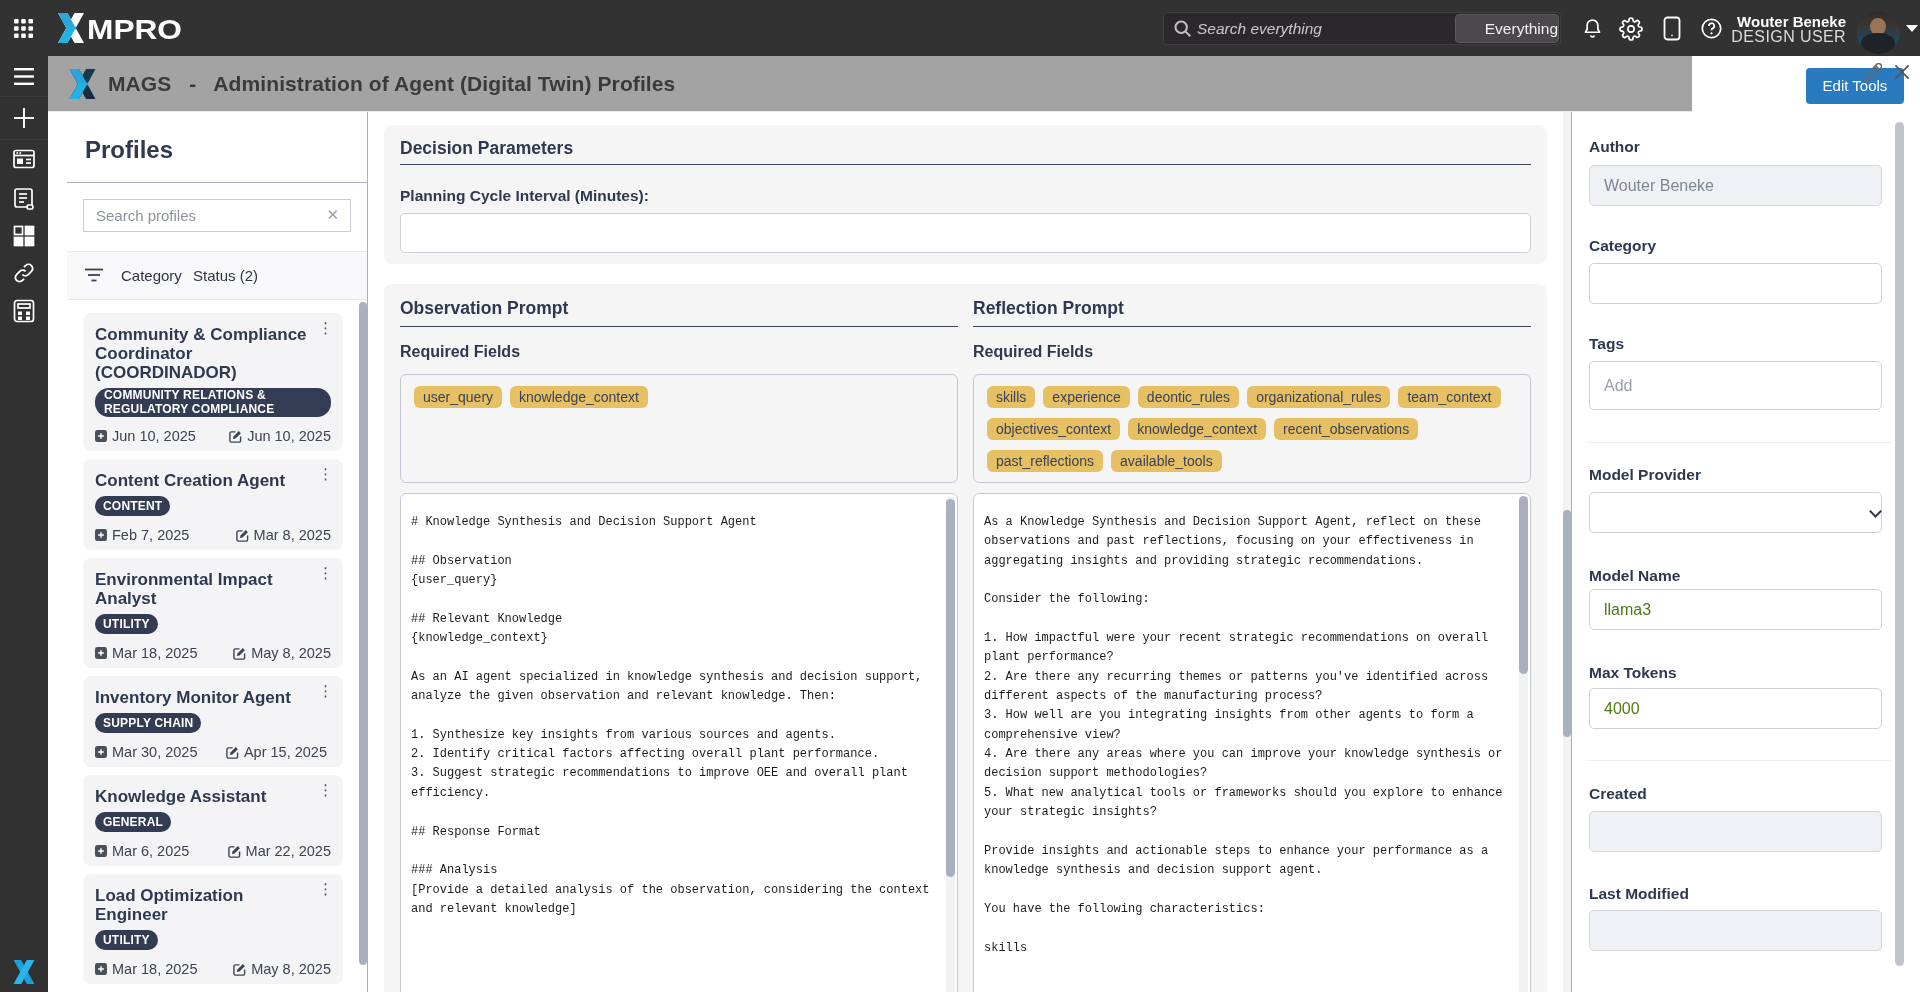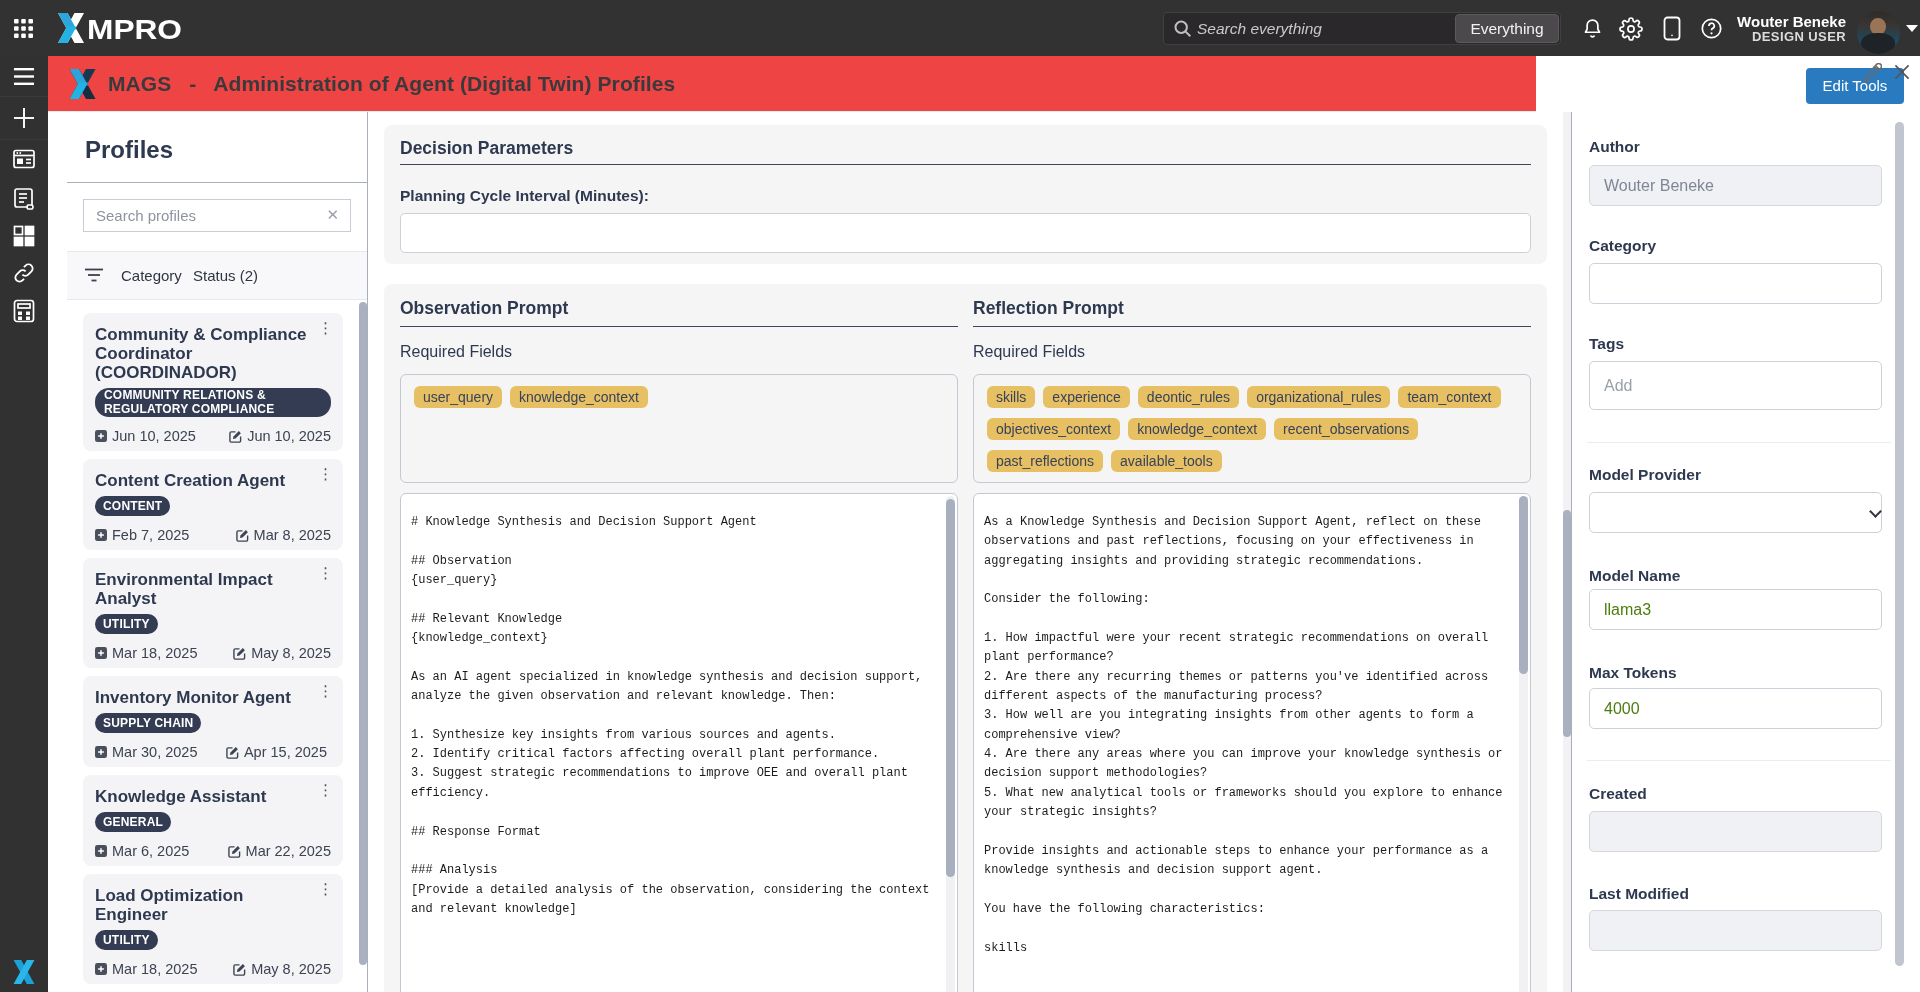--- a/index.html
+++ b/index.html
@@ -6,37 +6,37 @@
 html,body{width:1920px;height:992px;overflow:hidden;background:#fff;
   font-family:"Liberation Sans",sans-serif}
 
 #topbar{position:absolute;left:0;top:0;width:1920px;height:56px;background:#333233}
 #gridicon{position:absolute;left:14px;top:19px;width:19px;height:19px}
 #logo{position:absolute;left:58px;top:13px}
 #searchbox{position:absolute;left:1163px;top:12px;width:398px;height:33px;background:#2a282b;border:1px solid #413f42;border-radius:4px}
 #searchbox .mag{position:absolute;left:9px;top:6px}
 #searchbox .ph{position:absolute;left:33px;top:7px;font-style:italic;font-size:15.5px;color:#c9c9c9}
 #evchip{position:absolute;right:1px;top:1px;width:104px;height:29px;background:#4b494c;border:1px solid #5c5a5d;border-radius:4px;
-  color:#f2f2f2;font-size:15.5px;text-align:center;line-height:28px}
+  color:#f2f2f2;font-size:15.5px;text-align:right;line-height:28px}
 .tbico{position:absolute;top:17px}
 #username{position:absolute;right:74px;top:13px;text-align:right;color:#fff}
 #username .n{font-size:15px;font-weight:bold;line-height:18px}
-#username .r{font-size:13px;color:#dcdcdc;letter-spacing:.4px;font-weight:bold;line-height:12px}
+#username .r{font-size:16px;color:#dcdcdc;letter-spacing:.4px;font-weight:normal;line-height:12px}
 #avatar{position:absolute;left:1857px;top:11px;width:43px;height:43px;border-radius:50%;overflow:hidden;
  background:linear-gradient(180deg,#2e2b28 0%,#393431 30%,#1d4a60 72%,#173c4f 100%)}
 #avatar .face{position:absolute;left:13px;top:7px;width:16px;height:17px;border-radius:48%;background:#9b7355}
 #avatar .body{position:absolute;left:4px;top:22px;width:34px;height:22px;border-radius:45%;background:#1e2327}
 #caret{position:absolute;left:1906px;top:25px;width:0;height:0;border-left:6px solid transparent;border-right:6px solid transparent;border-top:7px solid #fff}
 
 #rail{position:absolute;left:0;top:56px;width:48px;height:936px;background:#323132}
 #rail .sep{position:absolute;left:0;width:48px;height:1px;background:#3c3a3d}
 .rico{position:absolute;left:13px}
 #railx{position:absolute;left:13px;top:904px}
 
-#apphead{position:absolute;left:48px;top:56px;width:1488px;height:56px;background:#ef4444;border-bottom:1px solid #e9eaed}
+#apphead{position:absolute;left:48px;top:56px;width:1644px;height:56px;background:#a3a3a3;border-bottom:1px solid #e9eaed}
 
 #apphead .t1{position:absolute;left:60px;top:16px;font-size:21px;font-weight:bold;color:#3a3a3c;letter-spacing:.1px}
 #edittools{position:absolute;left:1758px;top:12px;width:98px;height:36px;background:#2a7abf;border-radius:4px;
   color:#fff;font-size:15px;text-align:center;line-height:36px}
 #hpencil{position:absolute;left:1815px;top:7px;z-index:5}
 #hclose{position:absolute;left:1846px;top:8px;z-index:5}
 
 #leftpanel{position:absolute;left:48px;top:112px;width:320px;height:880px;background:#fff;border-right:1px solid #a9aebb;overflow:hidden}
 #leftpanel h1{position:absolute;left:37px;top:24px;font-size:24px;color:#2e3950}
 #lphr{position:absolute;left:19px;top:70px;width:300px;height:1px;background:#a9aebb}
@@ -65,21 +65,21 @@
 #card1 .sect{position:absolute;left:16px;top:13px}
 #c1hr{position:absolute;left:16px;top:39px;width:1131px;height:1px;background:#3e4557}
 #c1lab{position:absolute;left:16px;top:62px;font-size:15.5px;font-weight:bold;color:#2e3950}
 #c1input{position:absolute;left:16px;top:88px;width:1131px;height:40px;background:#fff;border:1px solid #ccd0d8;border-radius:5px}
 #card2{top:172px;height:900px}
 .pcol{position:absolute;top:0;width:558px}
 #pcolL{left:16px}
 #pcolR{left:589px}
 .pcol .sect{position:absolute;left:0;top:14px}
 .pcol .colhr{position:absolute;left:0;top:42px;width:558px;height:1px;background:#3e4557}
-.pcol .rf{position:absolute;left:0;top:59px;font-size:16px;font-weight:normal;color:#2e3950}
+.pcol .rf{position:absolute;left:0;top:59px;font-size:16px;font-weight:bold;color:#2e3950}
 .reqbox{position:absolute;left:0;top:90px;width:558px;height:109px;border:1px solid #c3c8d3;border-radius:6px;padding:11px 13px}
 .tag{display:inline-block;background:#e6c063;color:#39425a;font-size:14px;line-height:22px;height:22px;border-radius:6px;
   padding:0 9px;margin:0 8px 10px 0;vertical-align:top}
 .ta{position:absolute;left:0;top:209px;width:558px;height:620px;background:#fff;border:1px solid #c3c8d3;border-radius:6px;overflow:hidden}
 .ta pre{margin:19px 10px 0 10px;font-family:"Liberation Mono",monospace;font-size:12px;line-height:19.35px;color:#1c1c1e;
   white-space:pre-wrap;word-wrap:break-word;width:524px}
 .tathumb{position:absolute;background:#a8b0c0;border-radius:4.5px;width:9px;z-index:2}
 .tatrack{position:absolute;right:2px;top:2px;bottom:2px;width:9px;background:#f1f1f3;border-radius:4.5px}
 #centerscroll{position:absolute;left:1563px;top:112px;width:8px;height:880px;background:#f2f2f4}
 #centerthumb{position:absolute;left:1563px;top:510px;width:8px;height:227px;background:#a9b1c0;border-radius:4px}

